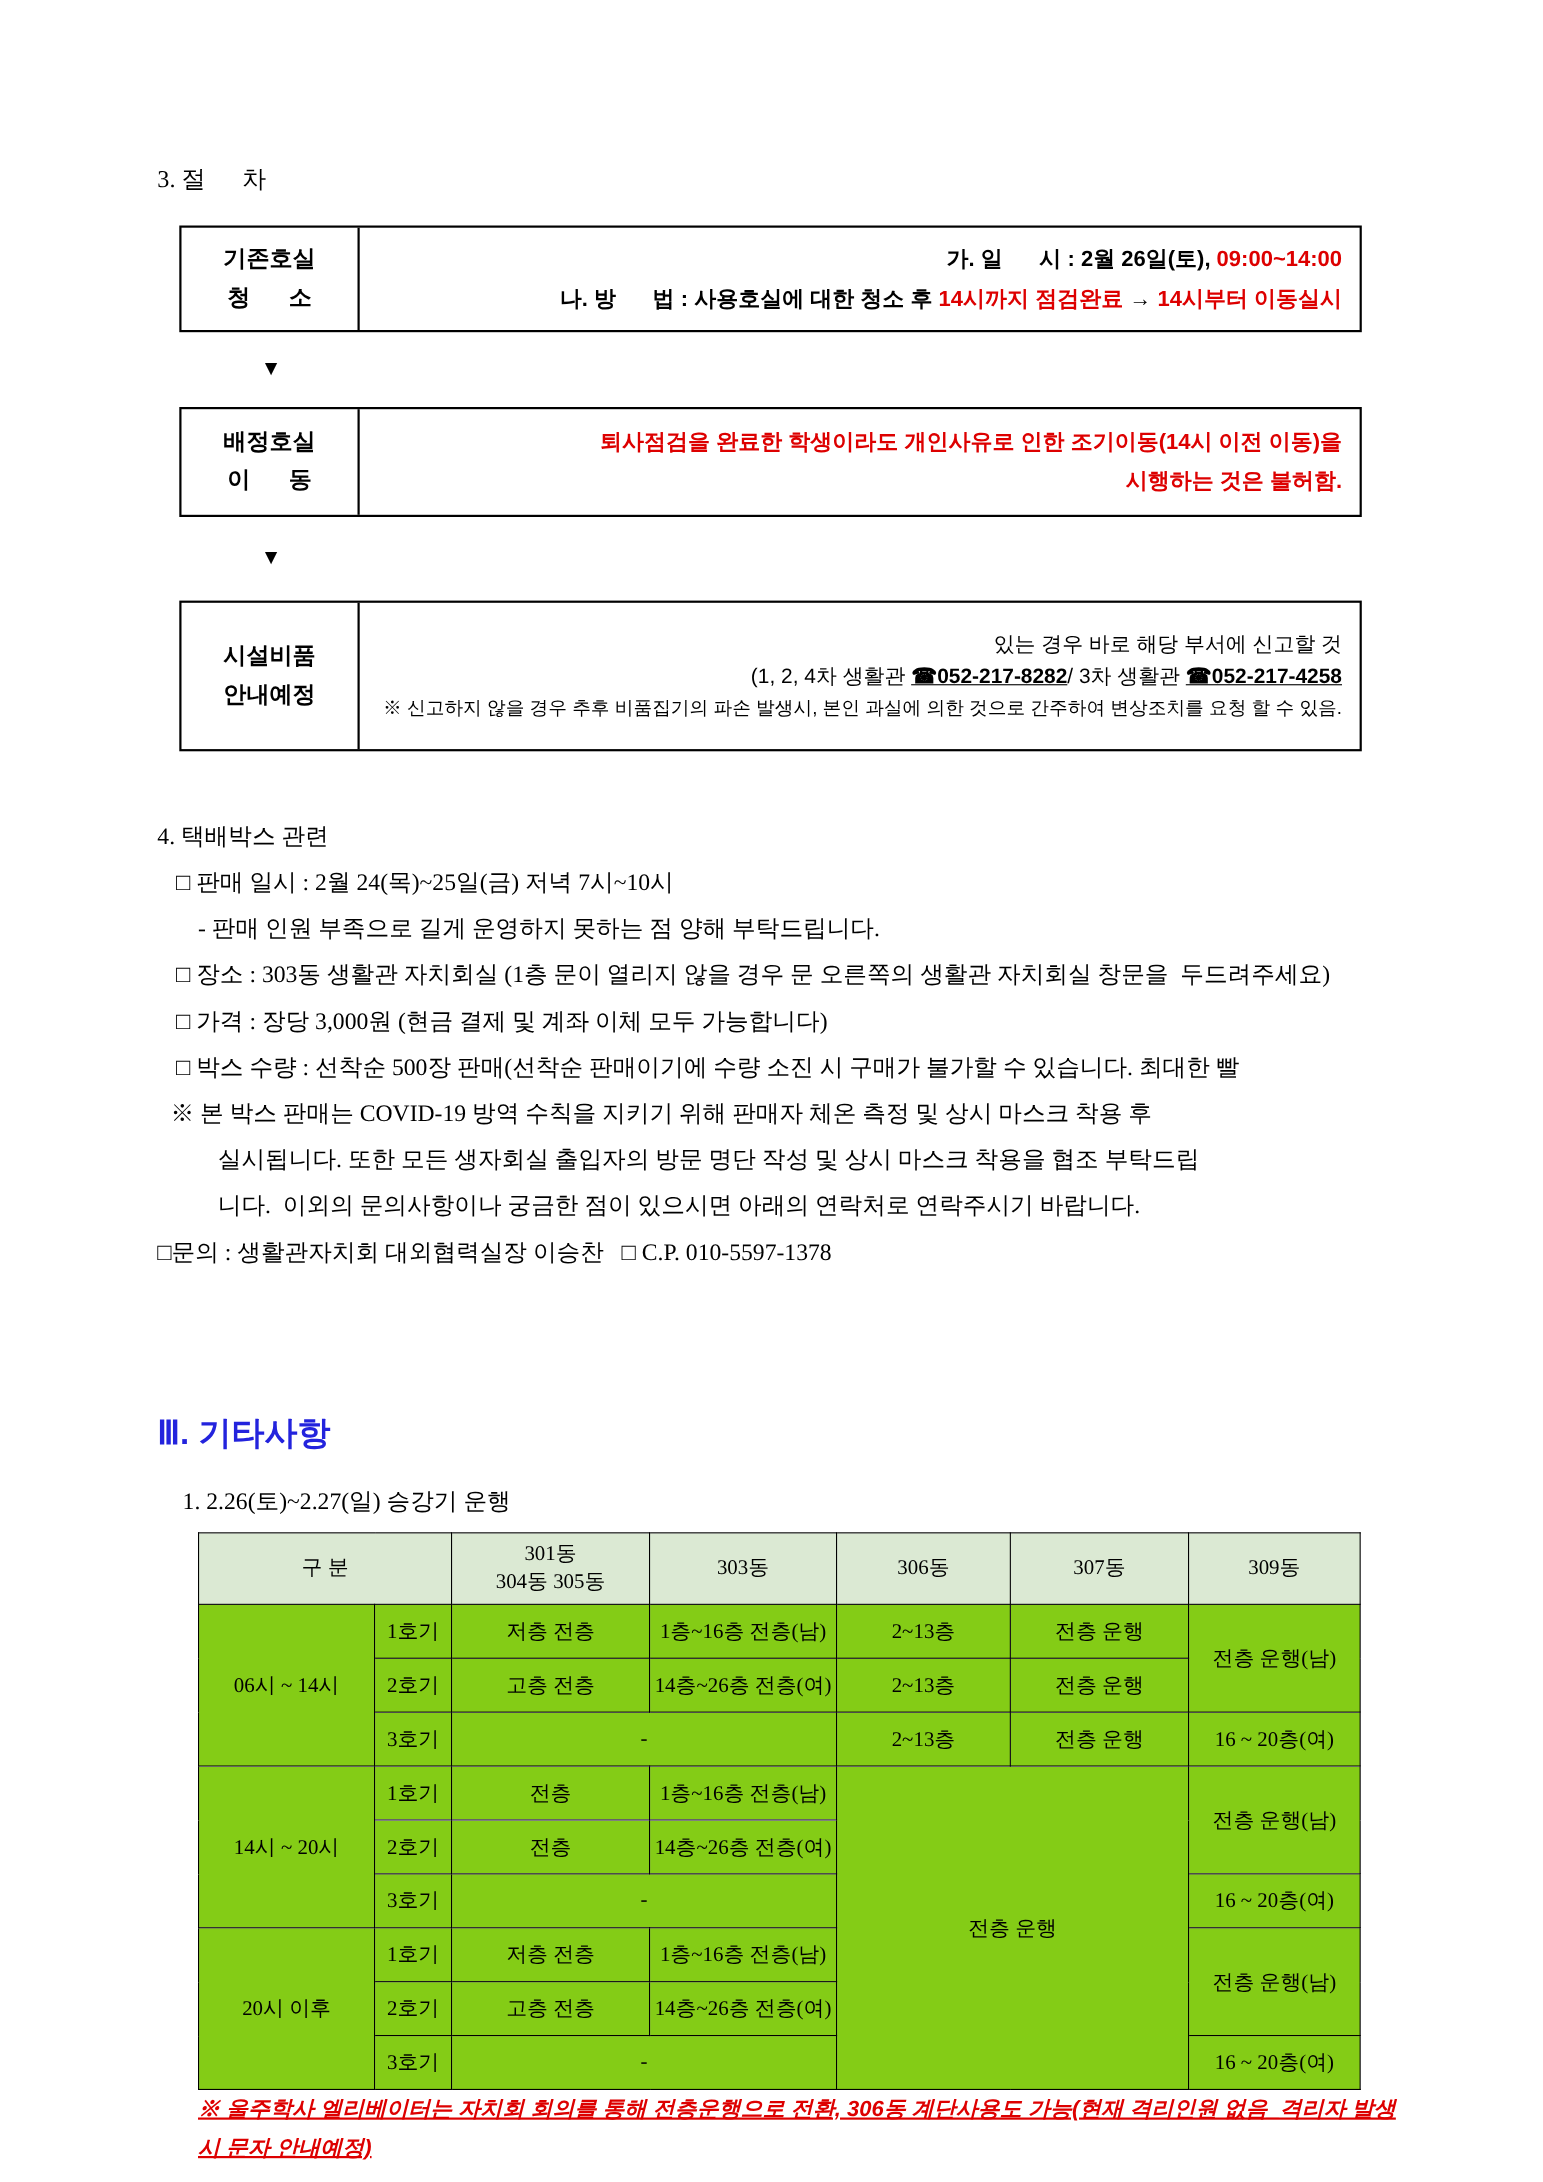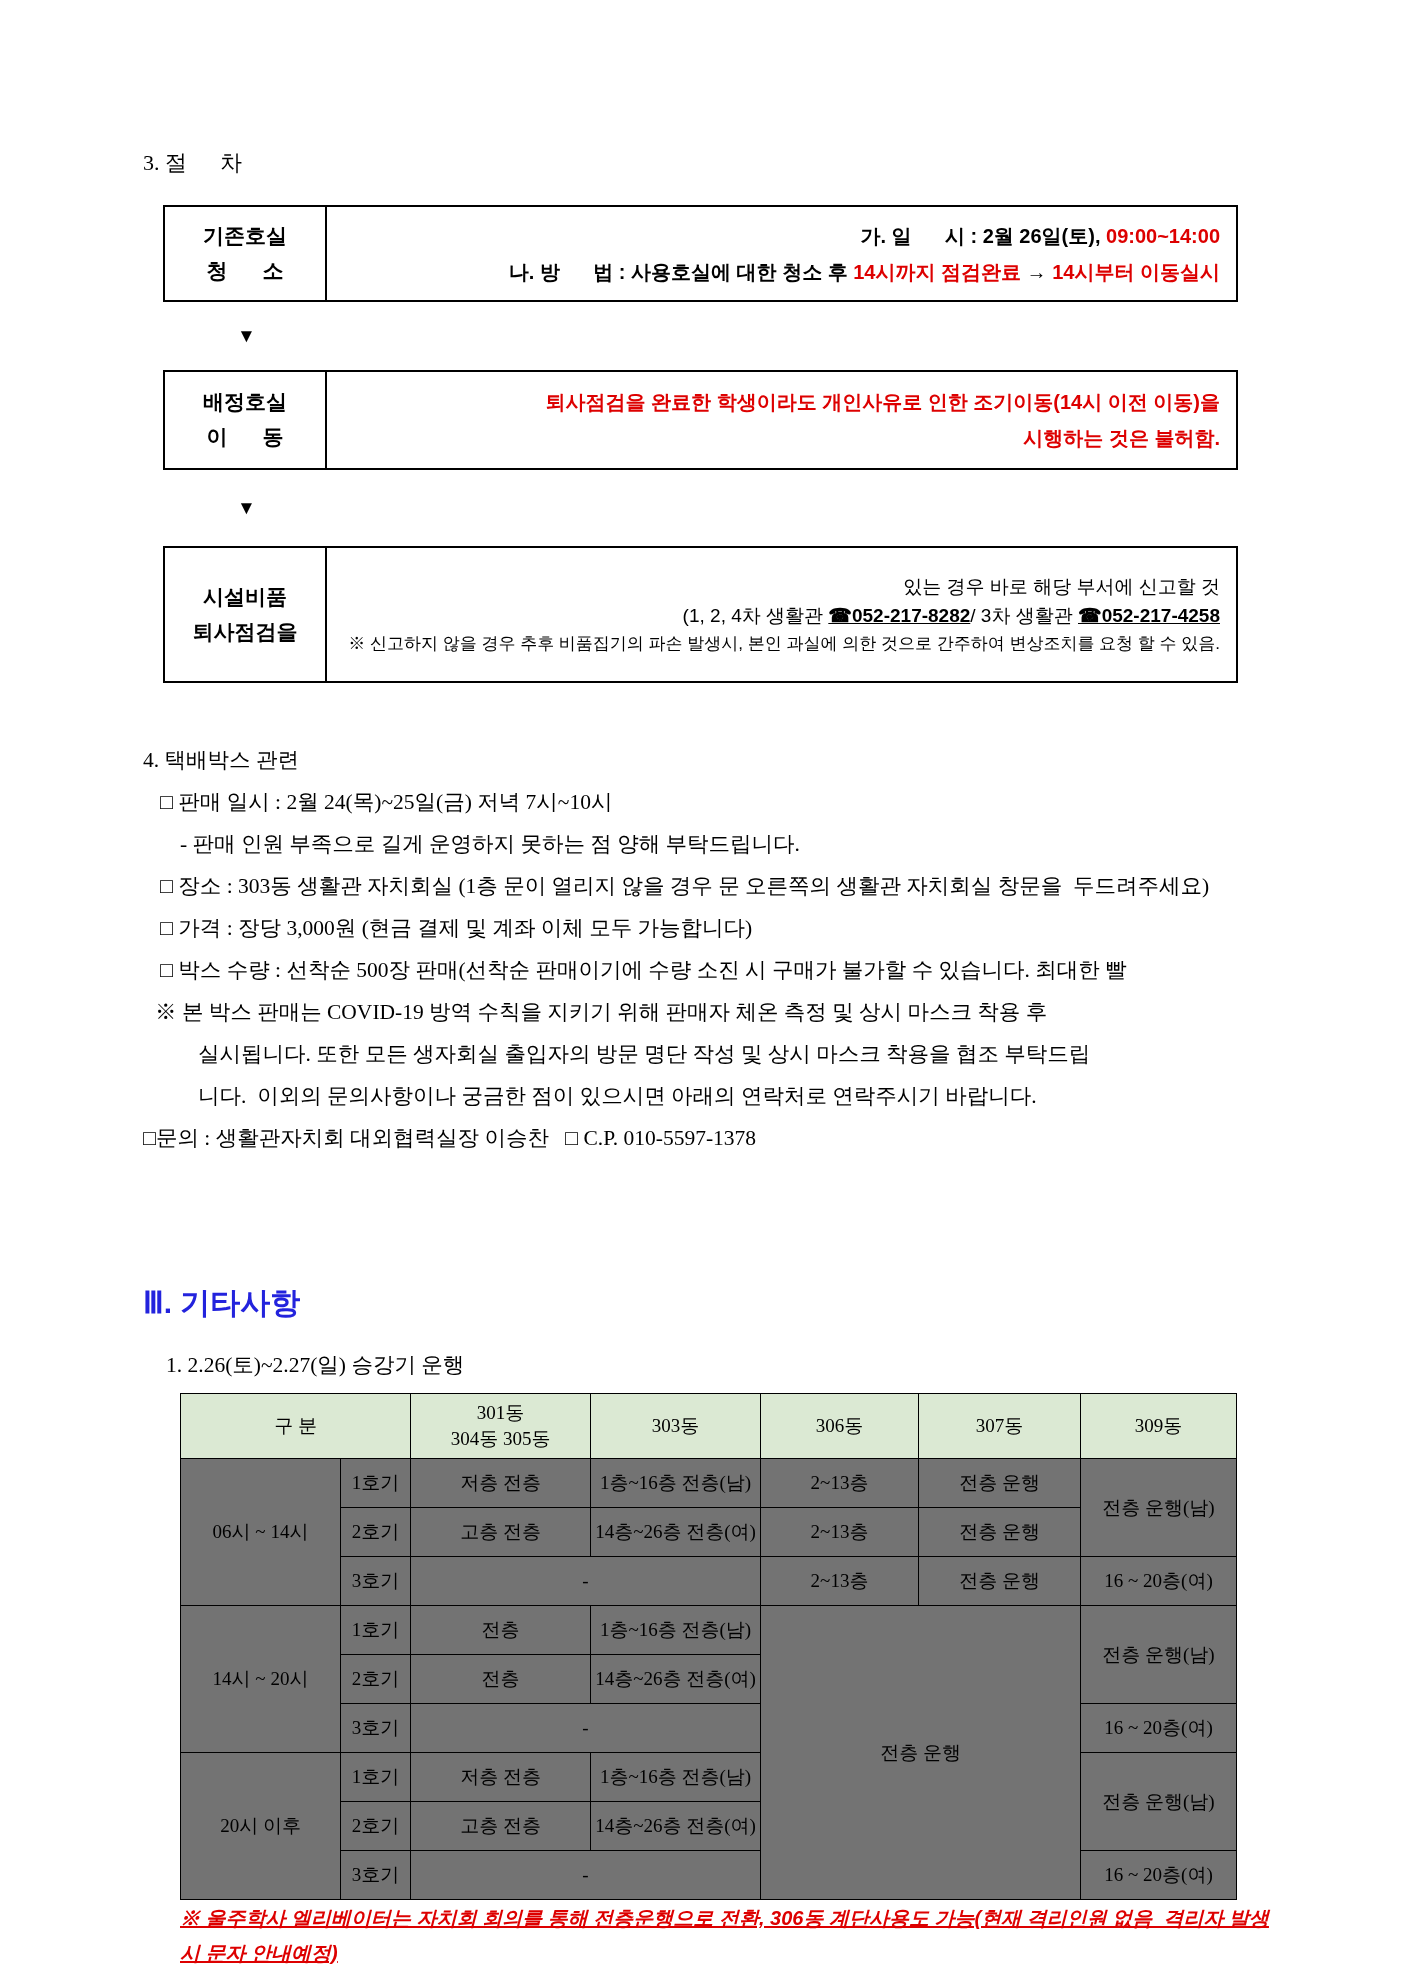--- a/index.html
+++ b/index.html
@@ -40,21 +40,21 @@
   .sec-etc-heading{position:absolute;left:143px;top:1283px;
         font-family:"Liberation Sans",sans-serif;font-weight:bold;font-size:30px;color:#2323dd;}
   .sec-etc-sub{position:absolute;left:166px;top:1350px;font-size:21.5px;}
 
   
   .tbl-wrap{position:absolute;left:180px;top:1393px;}
   table.ele{border-collapse:collapse;table-layout:fixed;font-size:19px;}
   table.ele th,table.ele td{border:1.5px solid #000;text-align:center;vertical-align:middle;
         padding:0;overflow:hidden;}
   table.ele th{background:#dbe9d3;font-weight:normal;height:64px;line-height:1.35;}
-  table.ele td{height:48px;background:#737373;}
+  table.ele td{height:48px;background:#84cc16;}
 
   
   .footnote{position:absolute;left:180px;top:1901px;width:1080px;color:#dd0000;
         font-family:"Liberation Sans",sans-serif;font-weight:bold;font-style:italic;
         font-size:20px;line-height:1.75;}
   .footnote span{text-decoration:underline;white-space:pre;}
 </style>
 </head>
 <body>
 
@@ -90,21 +90,21 @@
       </div>
     </div>
 
     <div class="arrow-row arrow-row2">
         <span>▼</span>
       </div>
 
     <div class="fbox box3">
       <div class="flabel">
         <span class="pre">시설비품</span>
-        <span class="pre">퇴사점검을</span>
+        <span class="pre">안내예정</span>
       </div>
       <div class="fcontent">
         <div class="pre">있는 경우 바로 해당 부서에 신고할 것</div>
         <div class="pre"><span>(1, 2, 4차 생활관 </span><span class="b">☎052-217-8282</span><span>/ 3차 생활관 </span><span class="b">☎052-217-4258</span></div>
         <div class="pre small"> ※ 신고하지 않을 경우 추후 비품집기의 파손 발생시, 본인 과실에 의한 것으로 간주하여 변상조치를 요청 할 수 있음.</div>
       </div>
     </div>
   </div>
 
   <div class="sec4">

